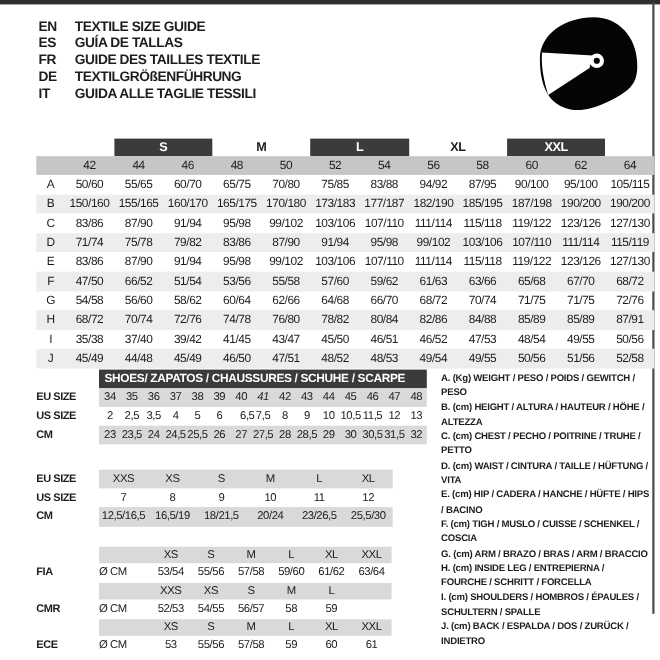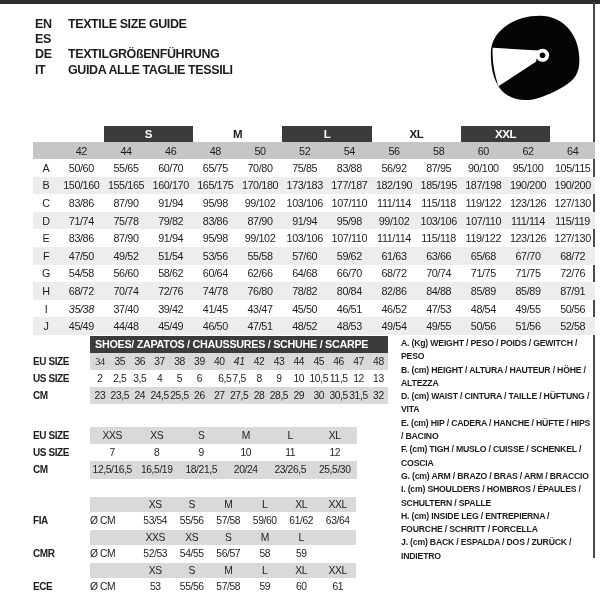--- a/index.html
+++ b/index.html
@@ -55,20 +55,25 @@
   <div class="top-bar"></div>
   <div class="right-bar"></div>
 
   <div class="langs">
     <div class="lang-row">
       <span class="lang-code">EN</span>
       <span class="lang-label">TEXTILE SIZE GUIDE</span>
     </div>
     <div class="lang-row">
       <span class="lang-code">ES</span>
+      <span class="lang-label">GUÍA DE TALLAS</span>
+    </div>
+    <div class="lang-row">
+      <span class="lang-code">FR</span>
+      <span class="lang-label">GUIDE DES TAILLES TEXTILE</span>
     </div>
     <div class="lang-row">
       <span class="lang-code">DE</span>
       <span class="lang-label">TEXTILGRÖßENFÜHRUNG</span>
     </div>
     <div class="lang-row">
       <span class="lang-code">IT</span>
       <span class="lang-label">GUIDA ALLE TAGLIE TESSILI</span>
     </div>
   </div>
@@ -100,21 +105,21 @@
       <div class="cell" style="grid-area: 2 / 12;">62</div>
       <div class="cell" style="grid-area: 2 / 13;">64</div>
       <div class="cell" style="grid-area: 3 / 1;">A</div>
       <div class="cell" style="grid-area: 3 / 2;">50/60</div>
       <div class="cell" style="grid-area: 3 / 3;">55/65</div>
       <div class="cell" style="grid-area: 3 / 4;">60/70</div>
       <div class="cell" style="grid-area: 3 / 5;">65/75</div>
       <div class="cell" style="grid-area: 3 / 6;">70/80</div>
       <div class="cell" style="grid-area: 3 / 7;">75/85</div>
       <div class="cell" style="grid-area: 3 / 8;">83/88</div>
-      <div class="cell" style="grid-area: 3 / 9;">56/92</div>
+      <div class="cell" style="grid-area: 3 / 9;">94/92</div>
       <div class="cell" style="grid-area: 3 / 10;">87/95</div>
       <div class="cell" style="grid-area: 3 / 11;">90/100</div>
       <div class="cell" style="grid-area: 3 / 12;">95/100</div>
       <div class="cell" style="grid-area: 3 / 13;">105/115</div>
       <div class="band alt" style="grid-area: 4 / 1 / auto / -1;"></div>
       <div class="cell" style="grid-area: 4 / 1;">B</div>
       <div class="cell" style="grid-area: 4 / 2;">150/160</div>
       <div class="cell" style="grid-area: 4 / 3;">155/165</div>
       <div class="cell" style="grid-area: 4 / 4;">160/170</div>
       <div class="cell" style="grid-area: 4 / 5;">165/175</div>
@@ -162,21 +167,21 @@
       <div class="cell" style="grid-area: 7 / 7;">103/106</div>
       <div class="cell" style="grid-area: 7 / 8;">107/110</div>
       <div class="cell" style="grid-area: 7 / 9;">111/114</div>
       <div class="cell" style="grid-area: 7 / 10;">115/118</div>
       <div class="cell" style="grid-area: 7 / 11;">119/122</div>
       <div class="cell" style="grid-area: 7 / 12;">123/126</div>
       <div class="cell" style="grid-area: 7 / 13;">127/130</div>
       <div class="band alt" style="grid-area: 8 / 1 / auto / -1;"></div>
       <div class="cell" style="grid-area: 8 / 1;">F</div>
       <div class="cell" style="grid-area: 8 / 2;">47/50</div>
-      <div class="cell" style="grid-area: 8 / 3;">49/52</div>
+      <div class="cell" style="grid-area: 8 / 3;">66/52</div>
       <div class="cell" style="grid-area: 8 / 4;">51/54</div>
       <div class="cell" style="grid-area: 8 / 5;">53/56</div>
       <div class="cell" style="grid-area: 8 / 6;">55/58</div>
       <div class="cell" style="grid-area: 8 / 7;">57/60</div>
       <div class="cell" style="grid-area: 8 / 8;">59/62</div>
       <div class="cell" style="grid-area: 8 / 9;">61/63</div>
       <div class="cell" style="grid-area: 8 / 10;">63/66</div>
       <div class="cell" style="grid-area: 8 / 11;">65/68</div>
       <div class="cell" style="grid-area: 8 / 12;">67/70</div>
       <div class="cell" style="grid-area: 8 / 13;">68/72</div>
@@ -201,21 +206,21 @@
       <div class="cell" style="grid-area: 10 / 5;">74/78</div>
       <div class="cell" style="grid-area: 10 / 6;">76/80</div>
       <div class="cell" style="grid-area: 10 / 7;">78/82</div>
       <div class="cell" style="grid-area: 10 / 8;">80/84</div>
       <div class="cell" style="grid-area: 10 / 9;">82/86</div>
       <div class="cell" style="grid-area: 10 / 10;">84/88</div>
       <div class="cell" style="grid-area: 10 / 11;">85/89</div>
       <div class="cell" style="grid-area: 10 / 12;">85/89</div>
       <div class="cell" style="grid-area: 10 / 13;">87/91</div>
       <div class="cell" style="grid-area: 11 / 1;">I</div>
-      <div class="cell" style="grid-area: 11 / 2; font-style: italic;">35/38</div>
+      <div class="cell" style="grid-area: 11 / 2;">35/38</div>
       <div class="cell" style="grid-area: 11 / 3;">37/40</div>
       <div class="cell" style="grid-area: 11 / 4;">39/42</div>
       <div class="cell" style="grid-area: 11 / 5;">41/45</div>
       <div class="cell" style="grid-area: 11 / 6; text-align: right;">43/47</div>
       <div class="cell" style="grid-area: 11 / 7;">45/50</div>
       <div class="cell" style="grid-area: 11 / 8;">46/51</div>
       <div class="cell" style="grid-area: 11 / 9;">46/52</div>
       <div class="cell" style="grid-area: 11 / 10;">47/53</div>
       <div class="cell" style="grid-area: 11 / 11;">48/54</div>
       <div class="cell" style="grid-area: 11 / 12;">49/55</div>
@@ -233,21 +238,21 @@
       <div class="cell" style="grid-area: 12 / 10;">49/55</div>
       <div class="cell" style="grid-area: 12 / 11;">50/56</div>
       <div class="cell" style="grid-area: 12 / 12;">51/56</div>
       <div class="cell" style="grid-area: 12 / 13;">52/58</div>
     </div>
 
   <div class="sub-grid shoes-grid" id="shoes-grid">
     <div class="sub-title">SHOES/ ZAPATOS / CHAUSSURES / SCHUHE / SCARPE</div>
   <div class="band sub" style="grid-area: 2 / 2 / auto / -1;"></div>
       <div class="sub-label" style="grid-area: 2 / 1;">EU SIZE</div>
-      <div class="cell" style="grid-area: 2 / 2; font-family: Liberation Serif, serif;">34</div>
+      <div class="cell" style="grid-area: 2 / 2;">34</div>
       <div class="cell" style="grid-area: 2 / 3;">35</div>
       <div class="cell" style="grid-area: 2 / 4;">36</div>
       <div class="cell" style="grid-area: 2 / 5;">37</div>
       <div class="cell" style="grid-area: 2 / 6;">38</div>
       <div class="cell" style="grid-area: 2 / 7;">39</div>
       <div class="cell" style="grid-area: 2 / 8;">40</div>
       <div class="cell" style="grid-area: 2 / 9; font-style: italic;">41</div>
       <div class="cell" style="grid-area: 2 / 10;">42</div>
       <div class="cell" style="grid-area: 2 / 11;">43</div>
       <div class="cell" style="grid-area: 2 / 12;">44</div>
@@ -358,21 +363,22 @@
       <div class="cell" style="grid-area: 7 / 4;">55/56</div>
       <div class="cell" style="grid-area: 7 / 5;">57/58</div>
       <div class="cell" style="grid-area: 7 / 6;">59</div>
       <div class="cell" style="grid-area: 7 / 7;">60</div>
       <div class="cell" style="grid-area: 7 / 8;">61</div>
     </div>
 
   <div class="legend" id="legend">
       <div class="legend-item">A. (Kg) WEIGHT / PESO / POIDS / GEWITCH / PESO</div>
       <div class="legend-item">B. (cm) HEIGHT / ALTURA / HAUTEUR / HÖHE / ALTEZZA</div>
+      <div class="legend-item">C. (cm) CHEST / PECHO / POITRINE / TRUHE / PETTO</div>
       <div class="legend-item">D. (cm) WAIST / CINTURA / TAILLE / HÜFTUNG / VITA</div>
       <div class="legend-item">E. (cm) HIP / CADERA / HANCHE / HÜFTE / HIPS / BACINO</div>
       <div class="legend-item">F. (cm) TIGH / MUSLO / CUISSE / SCHENKEL / COSCIA</div>
       <div class="legend-item">G. (cm) ARM / BRAZO / BRAS / ARM / BRACCIO</div>
+      <div class="legend-item">H. (cm) INSIDE LEG / ENTREPIERNA / FOURCHE / SCHRITT / FORCELLA</div>
       <div class="legend-item">I. (cm) SHOULDERS / HOMBROS / ÉPAULES / SCHULTERN / SPALLE</div>
-      <div class="legend-item">H. (cm) INSIDE LEG / ENTREPIERNA / FOURCHE / SCHRITT / FORCELLA</div>
       <div class="legend-item">J. (cm) BACK / ESPALDA / DOS / ZURÜCK / INDIETRO</div>
     </div>
 </div>
 
 </body></html>

